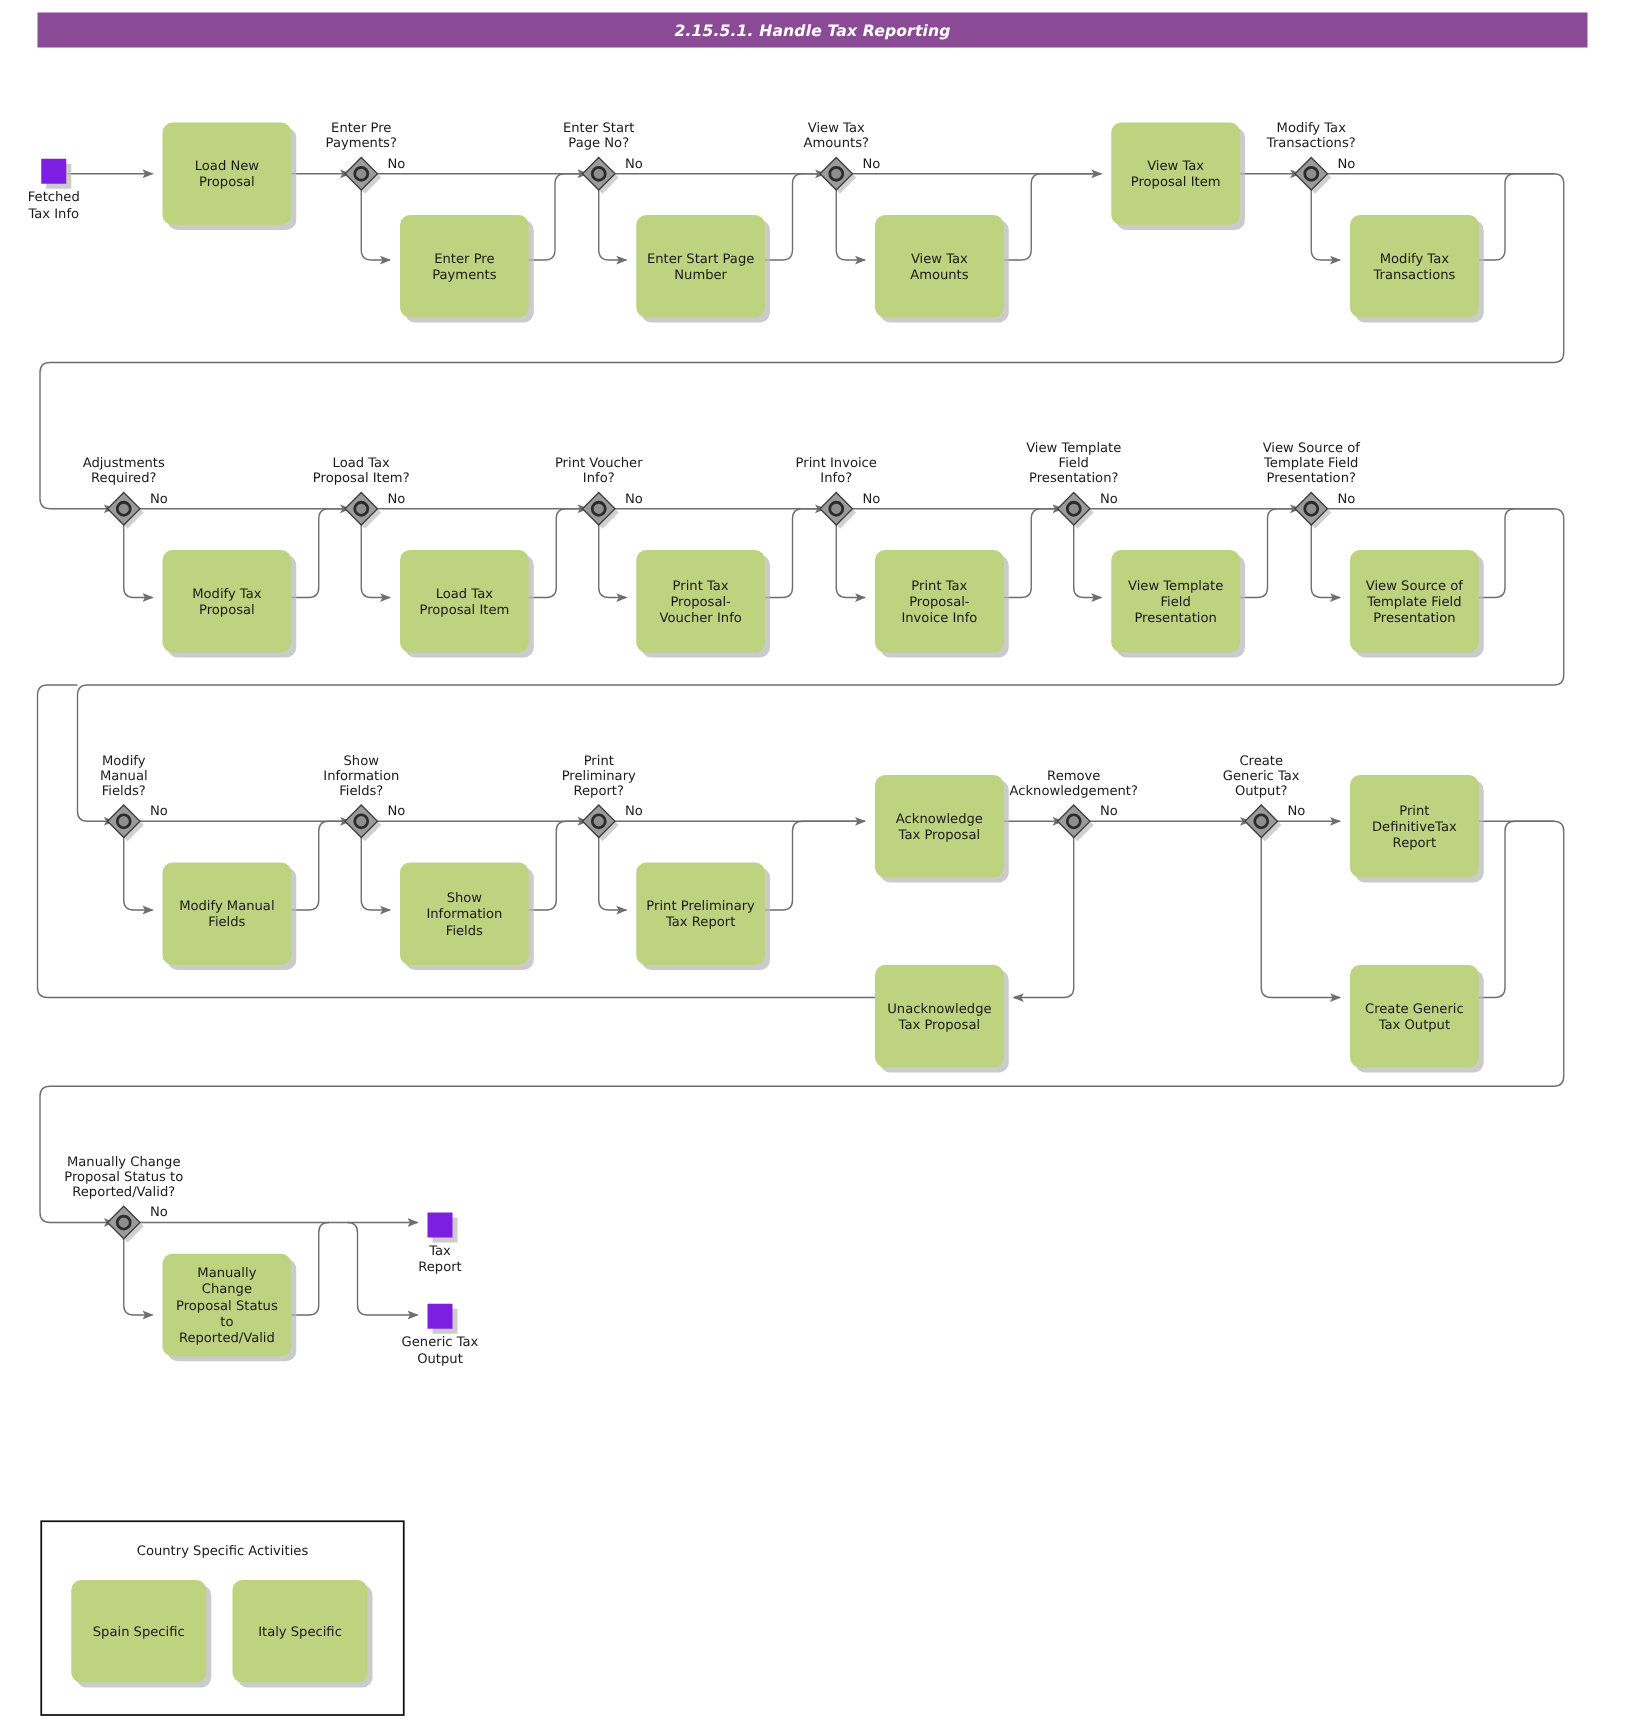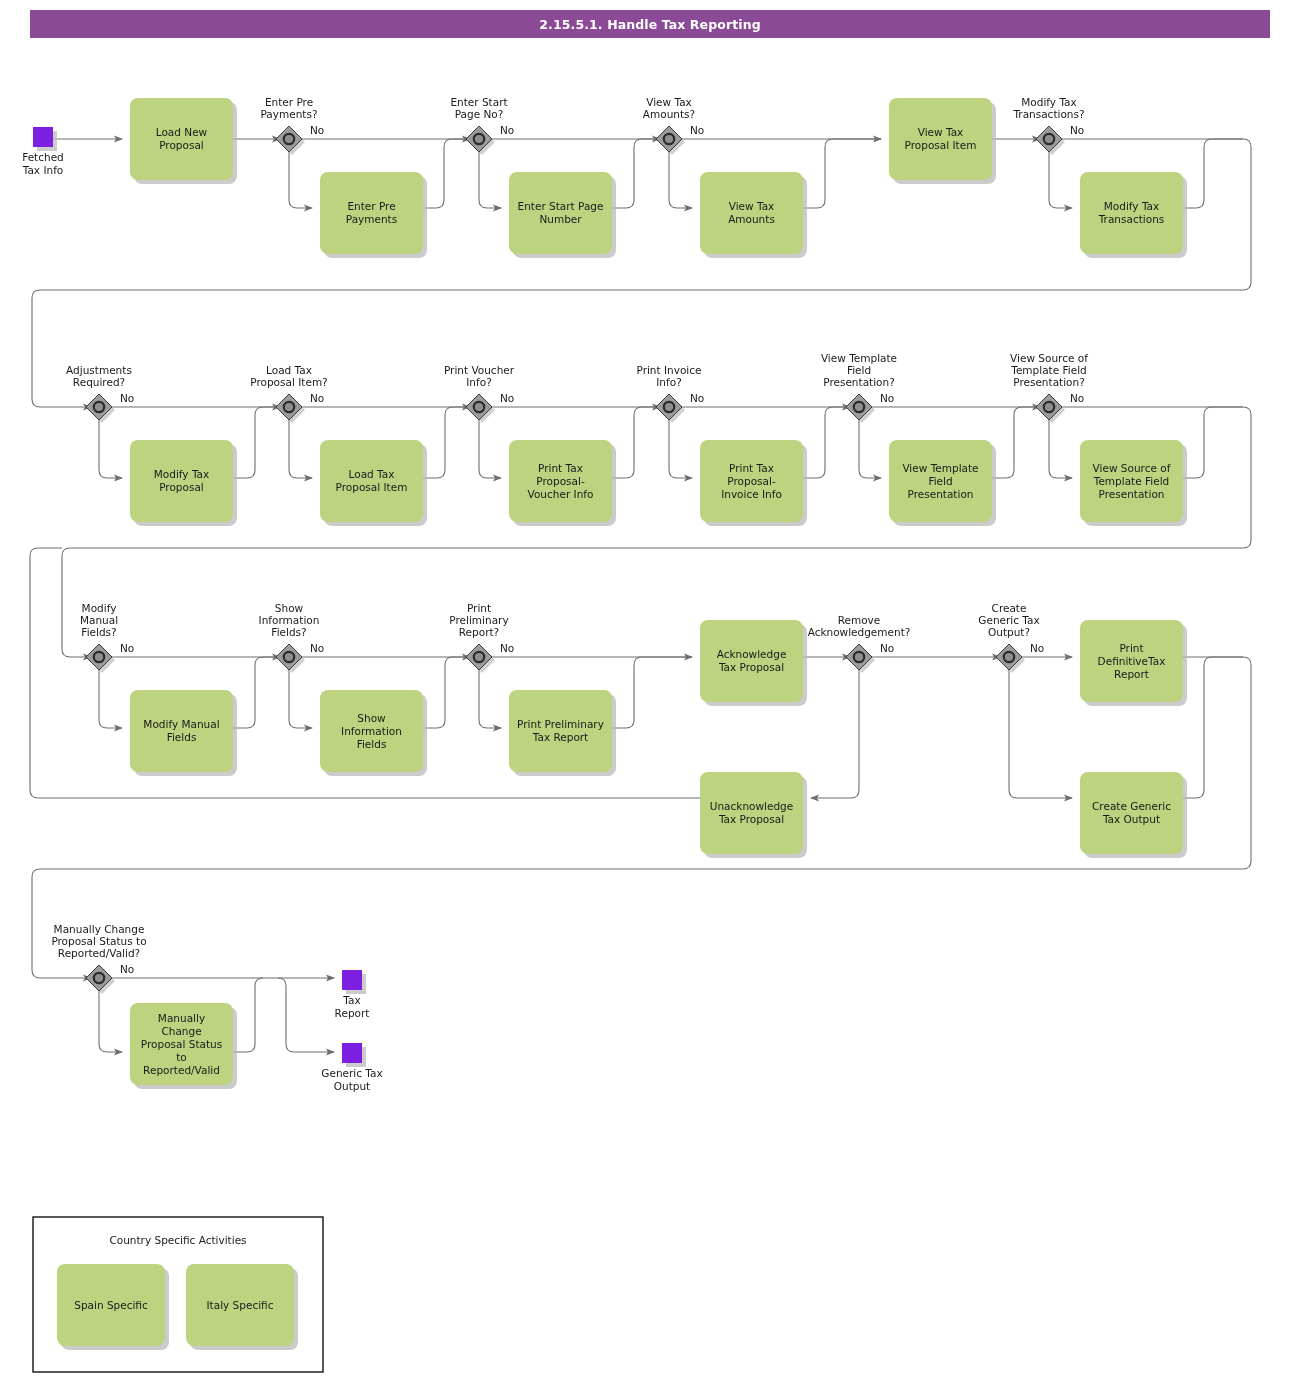--- a/index.html
+++ b/index.html
@@ -6,20 +6,21 @@
   body{
     width:1300px;height:1380px;position:relative;overflow:hidden;
     font-family:"DejaVu Sans","Liberation Sans",sans-serif;
   }
   #titlebar{
     position:absolute;left:30px;top:10px;width:1240px;height:28px;
     background:#8a4a96;color:#ffffff;
     font-size:12.5px;font-weight:bold;
     display:flex;align-items:center;justify-content:center;
     letter-spacing:.1px;
+    font-style:italic;
   }
   #canvas{position:absolute;left:0;top:0;width:1300px;height:1380px;}
   .nodeLabel{
     font-family:"DejaVu Sans","Liberation Sans",sans-serif;
     font-size:10.5px;fill:#1a1a1a;text-anchor:middle;
   }
   .gwLabel{
     font-family:"DejaVu Sans","Liberation Sans",sans-serif;
     font-size:10.5px;fill:#1a1a1a;text-anchor:middle;
   }

